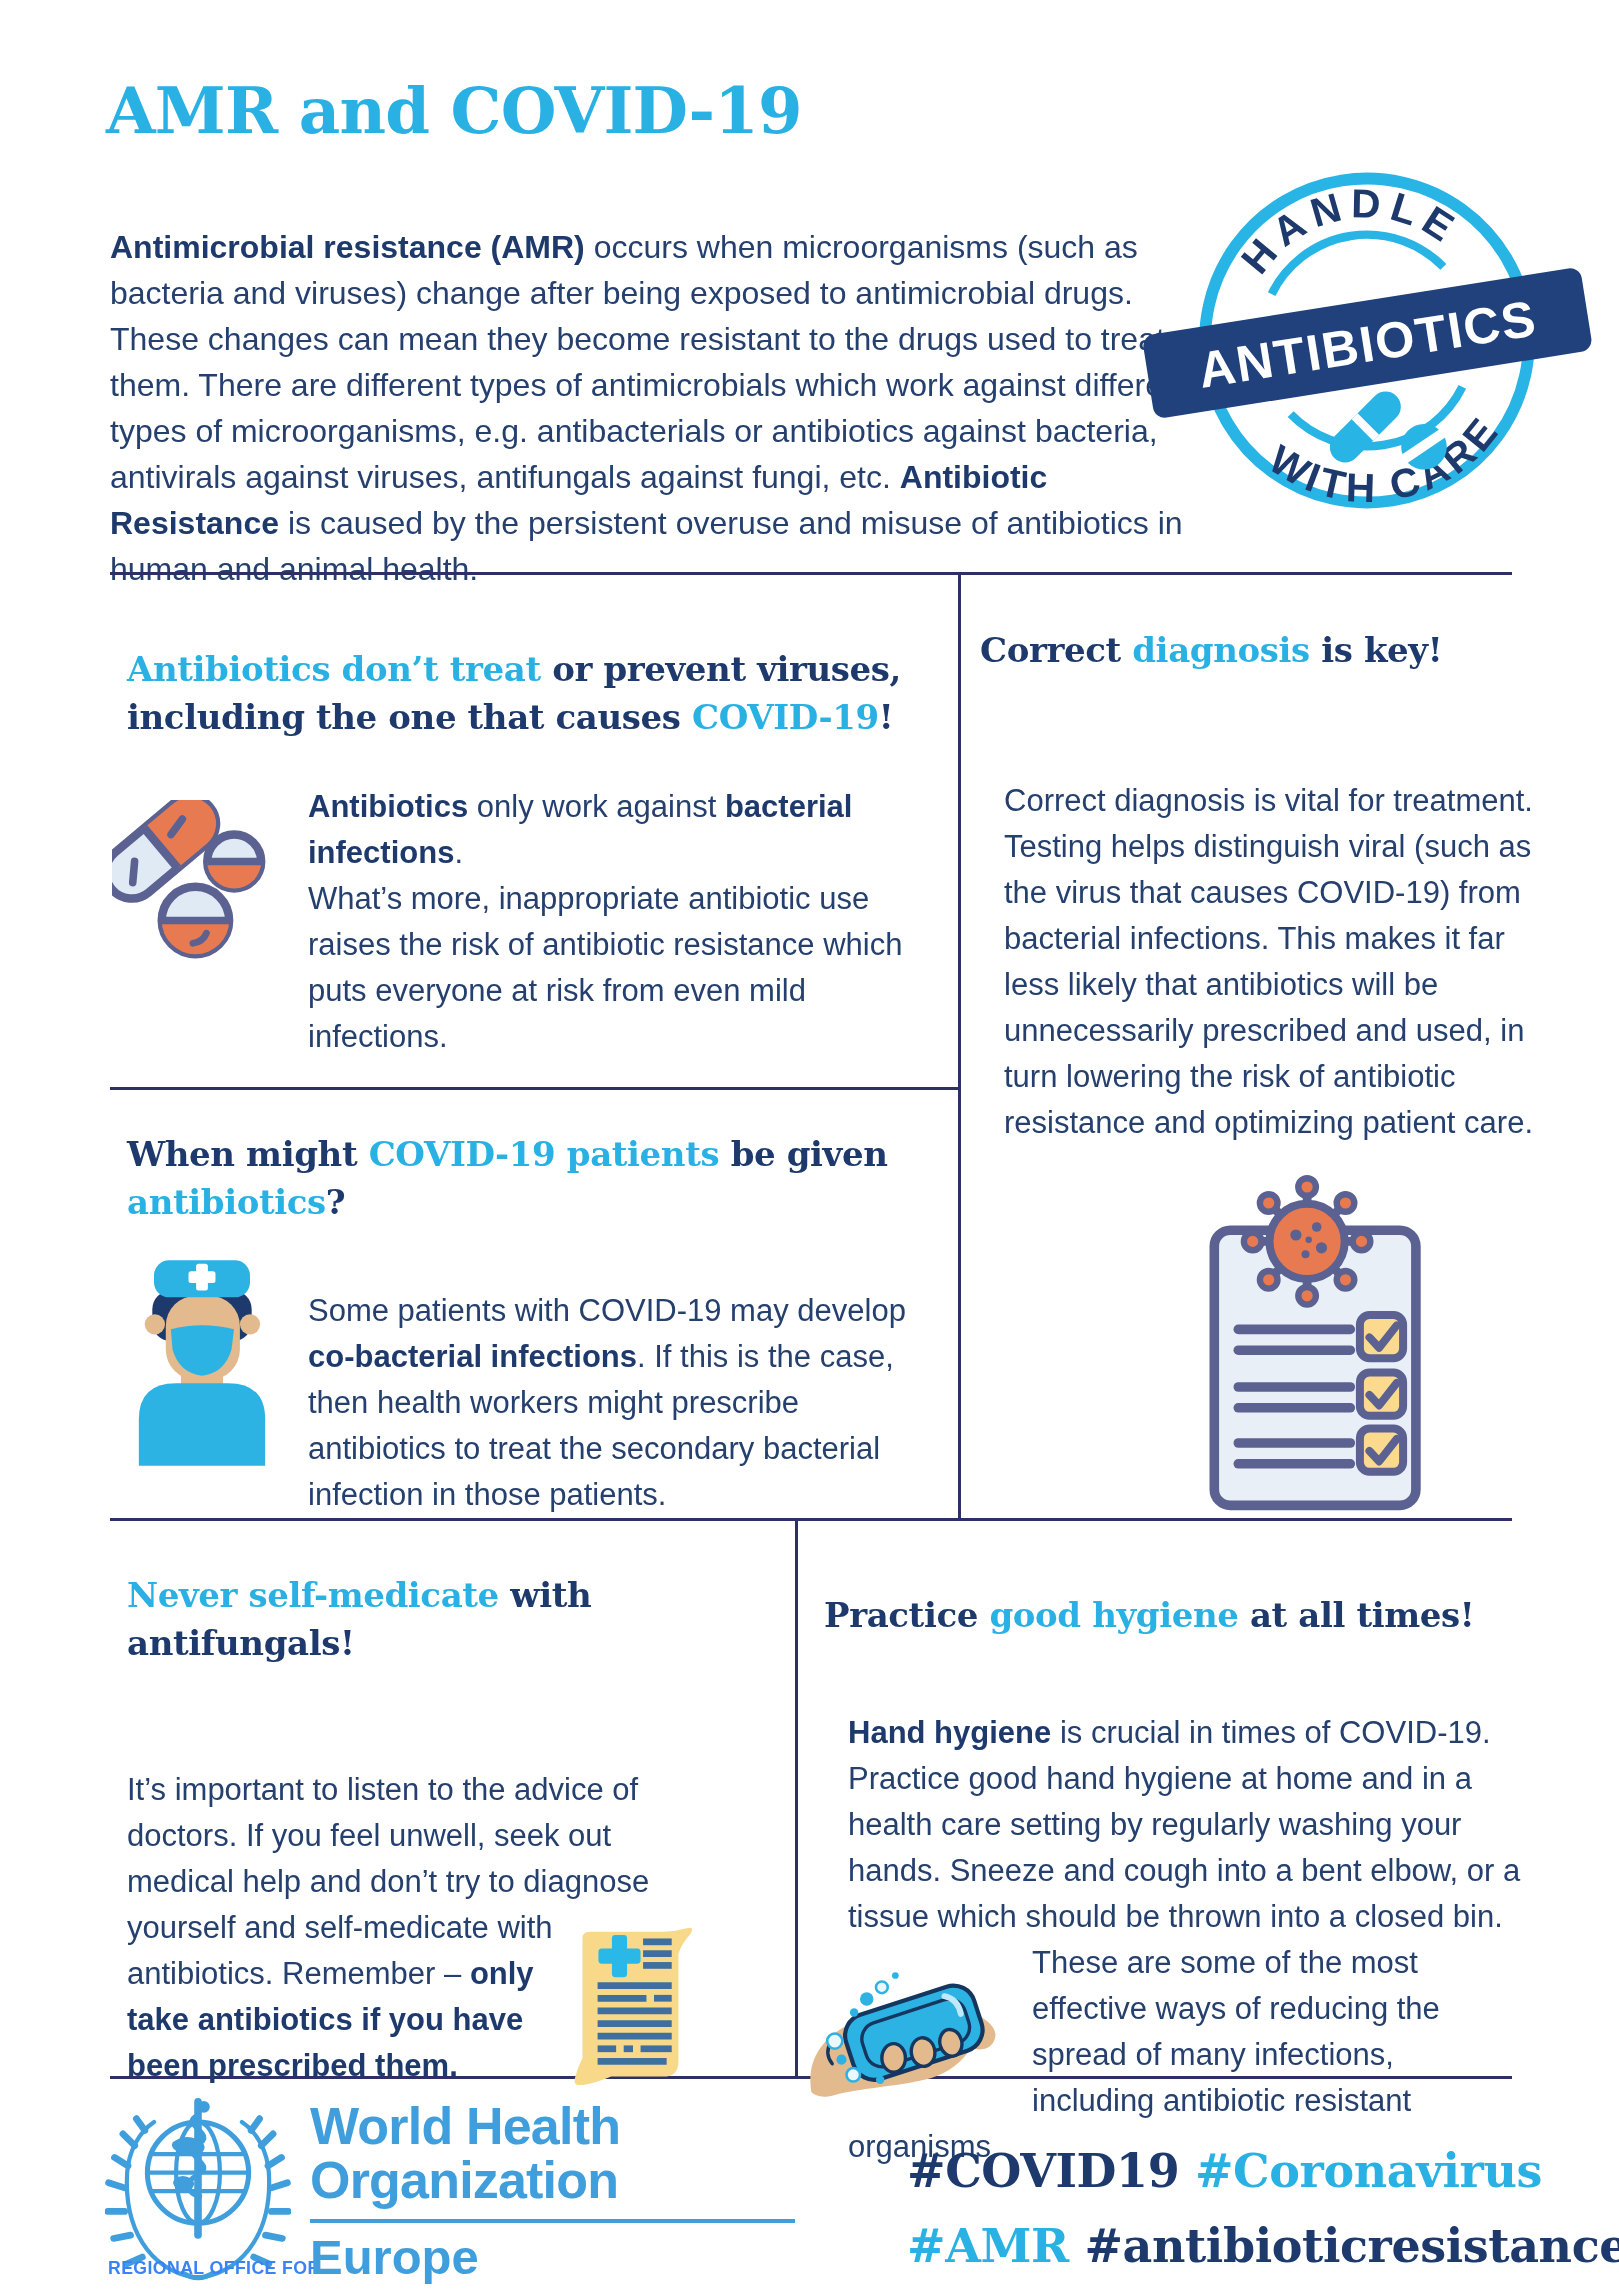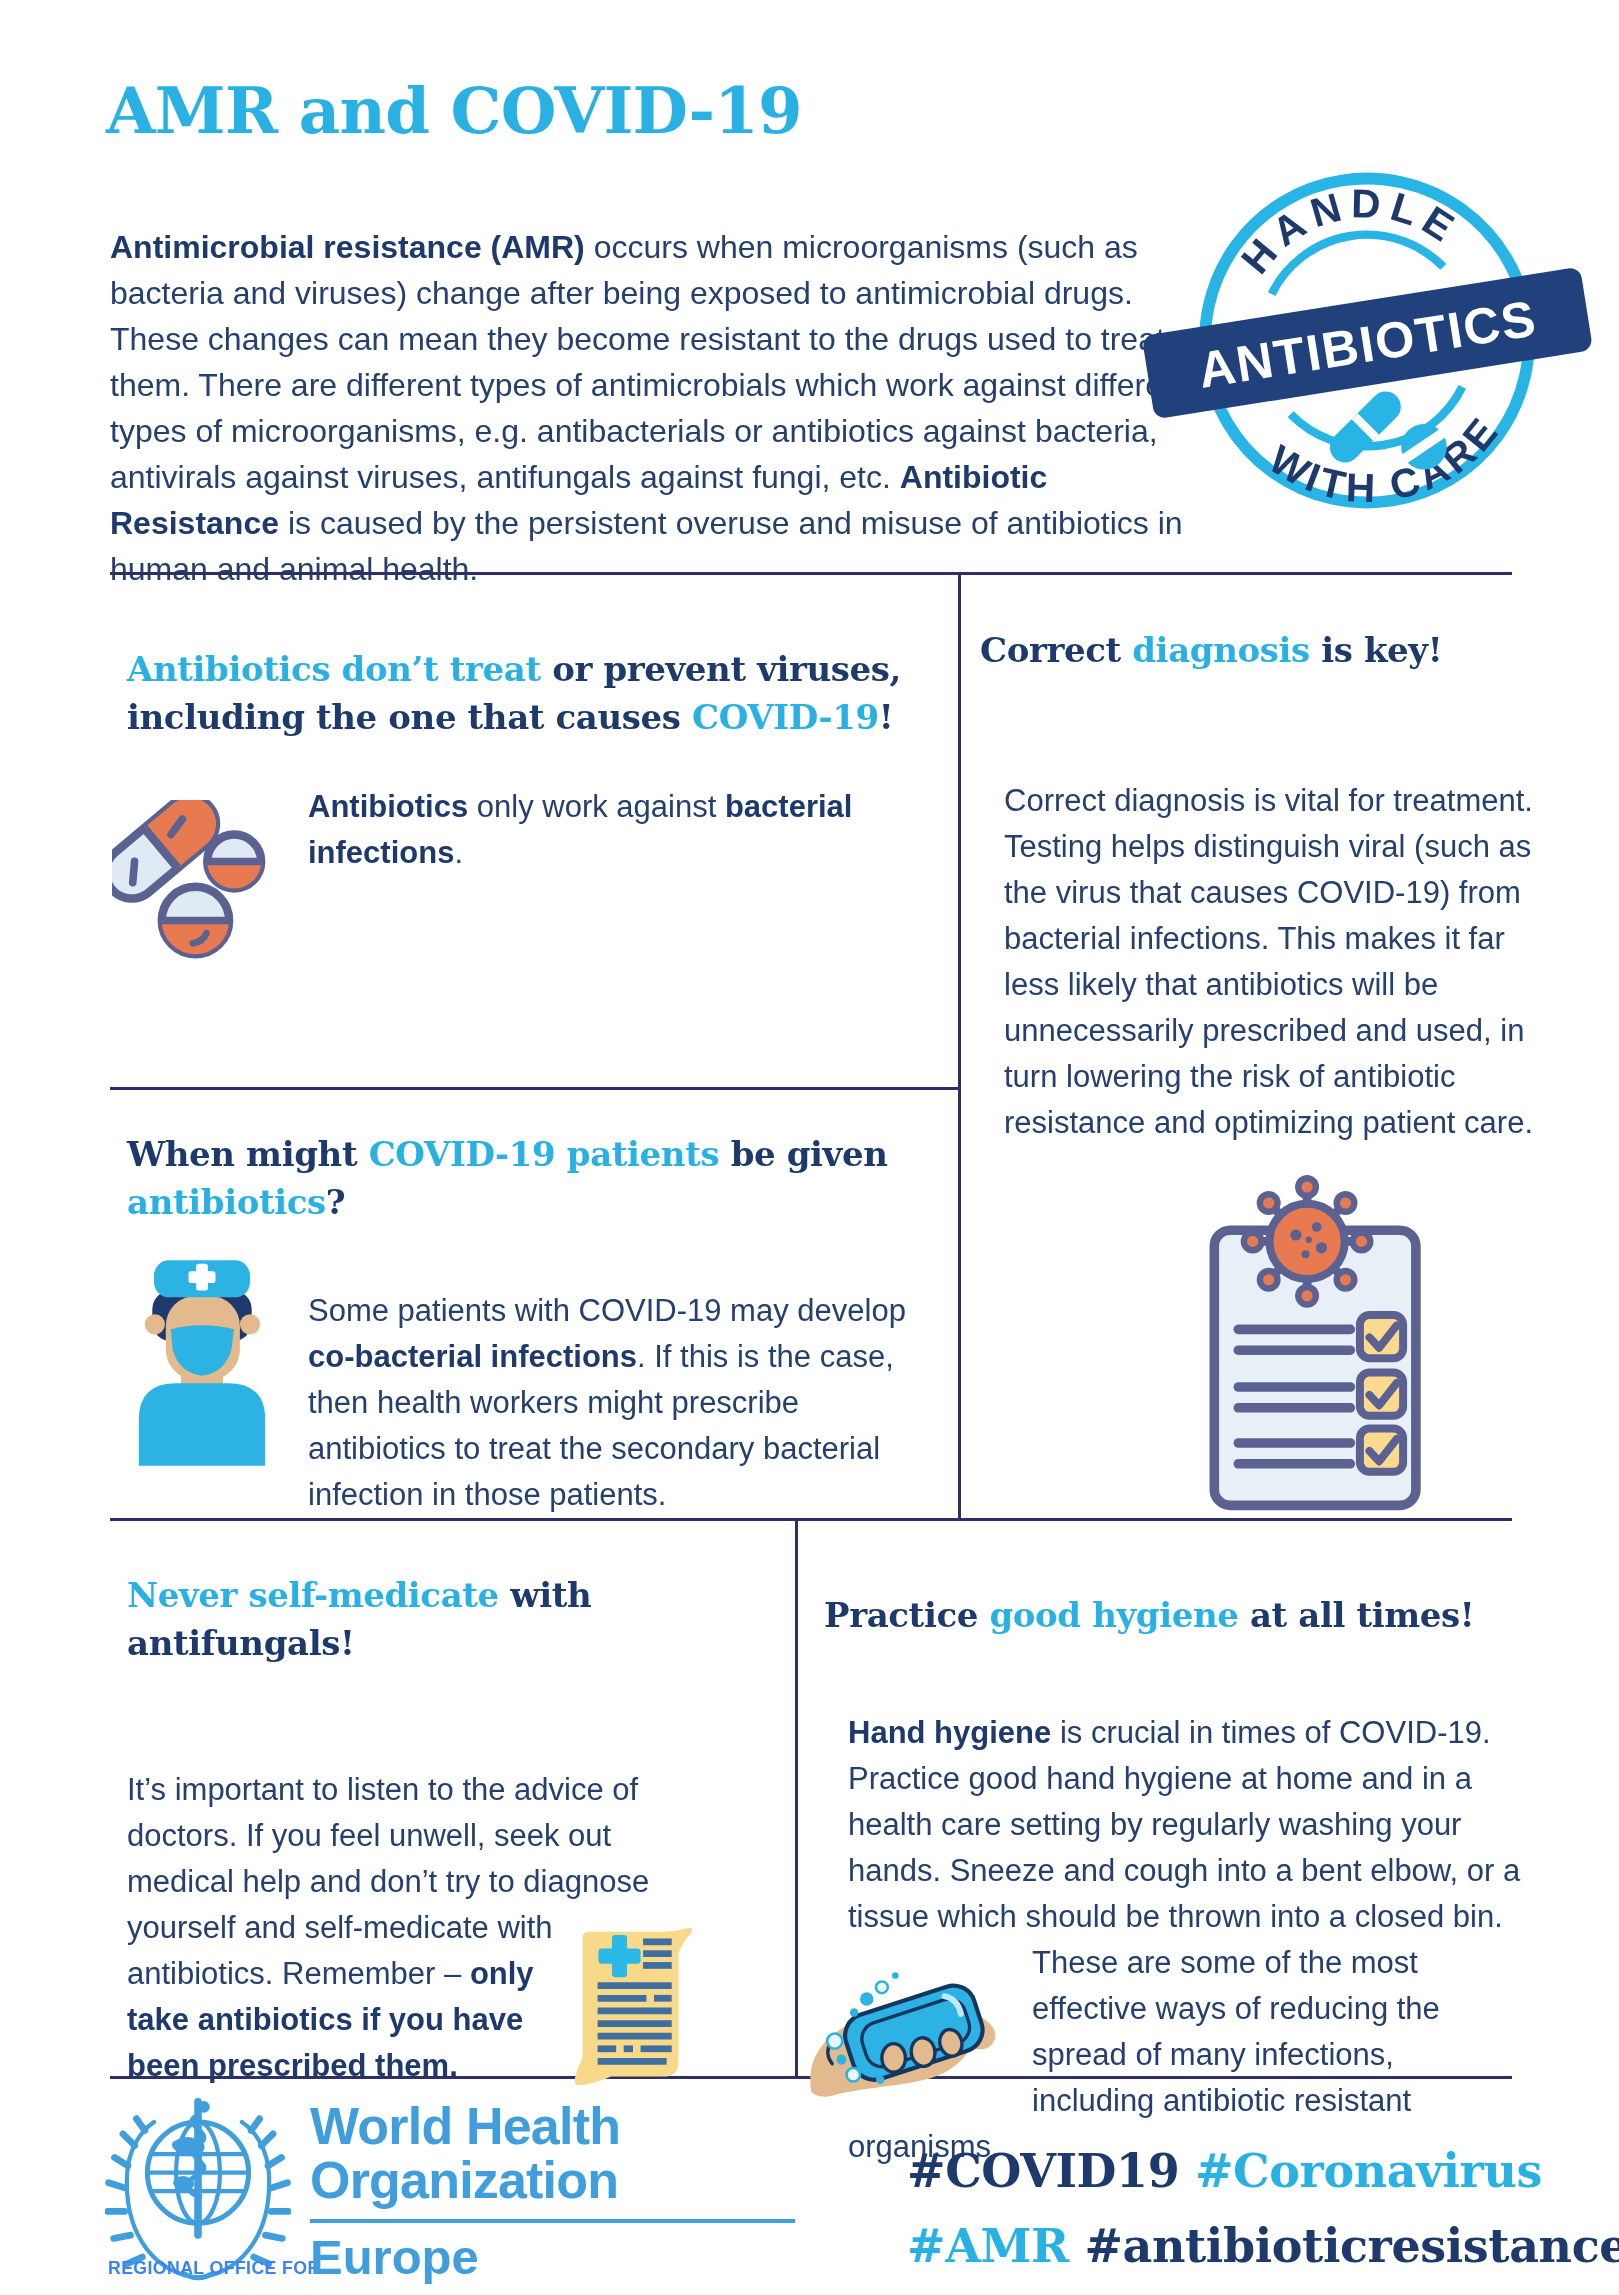--- a/index.html
+++ b/index.html
@@ -124,21 +124,21 @@
     </g>
     <g>
       <circle cx="99" cy="143" r="40" fill="#dfeaf4" stroke="#5b6190" stroke-width="10"></circle>
       <path d="M59,143 A40,40 0 0 0 139,143 Z" fill="#e87a52"></path>
       <line x1="59" y1="143" x2="139" y2="143" stroke="#5b6190" stroke-width="9"></line>
       <path d="M96,170 q12,-2 16,-12" stroke="#5b6190" stroke-width="8" fill="none" stroke-linecap="round"></path>
     </g>
   </svg>
 </div>
 
-<p id="p-viruses" class="abs sbody"><span class="b">Antibiotics</span><span> only work against </span><span class="b">bacterial infections</span><span>.</span><br></p>
+<p id="p-viruses" class="abs sbody"><span class="b">Antibiotics</span><span> only work against </span><span class="b">bacterial infections</span><span>.</span><br><span>What’s more, inappropriate antibiotic use raises the risk of antibiotic resistance which puts everyone at risk from even mild infections.</span></p>
 
 <div id="h-diag" class="abs serif shead nowrap"><span class="navy">Correct </span><span class="cyan">diagnosis</span><span class="navy"> is key!</span></div>
 
 <p id="p-diag" class="abs sbody"><span>Correct diagnosis is vital for treatment. Testing helps distinguish viral (such as the virus that causes COVID-19) from bacterial infections. This makes it far less likely that antibiotics will be unnecessarily prescribed and used, in turn lowering the risk of antibiotic resistance and optimizing patient care.</span></p>
 
 <div id="checklist-box" class="abs">
   <svg width="233" height="364" viewBox="0 0 290 455">
     <rect x="16" y="104" width="252" height="344" rx="20" fill="#e9eff6" stroke="#5b6190" stroke-width="12"></rect>
     <g stroke="#5b6190" stroke-width="12" stroke-linecap="round">
       <line x1="46" y1="228" x2="186" y2="228"></line>

